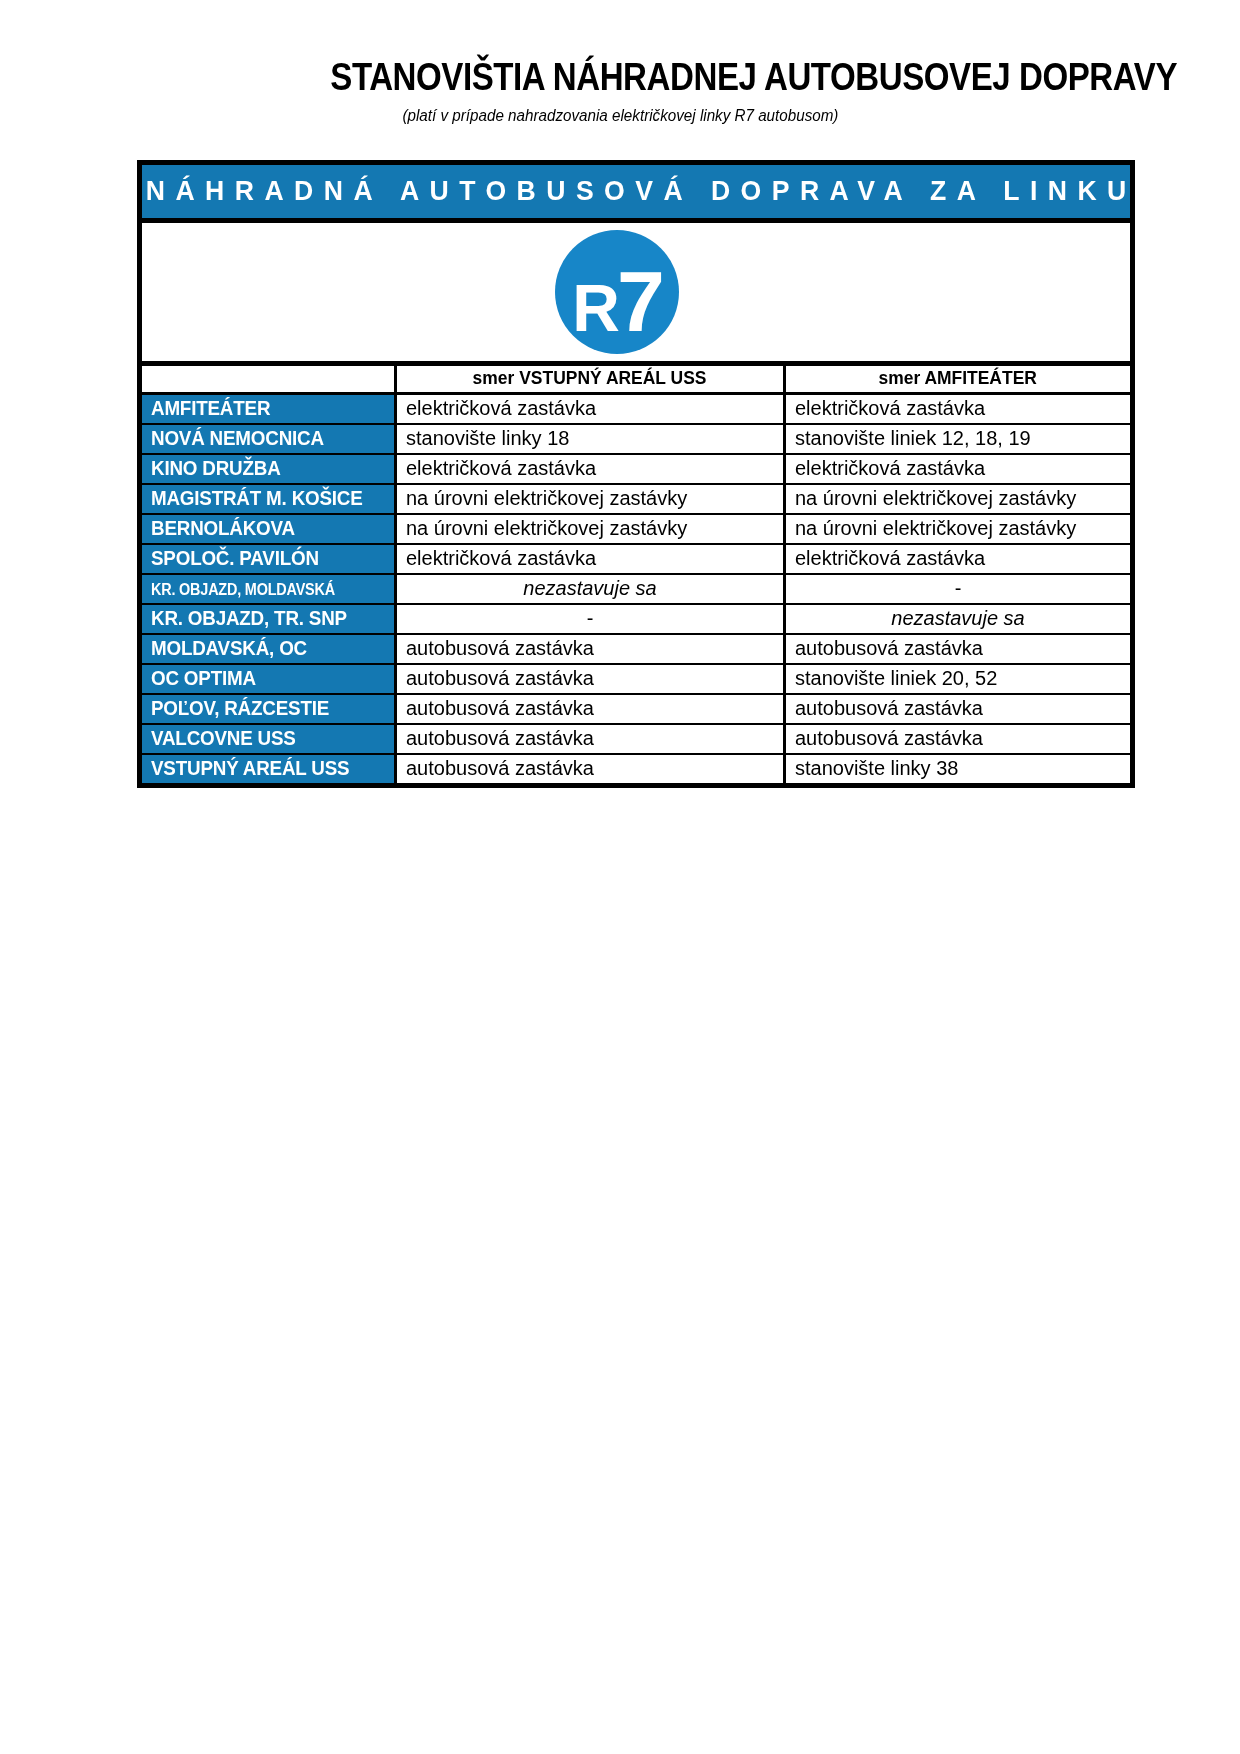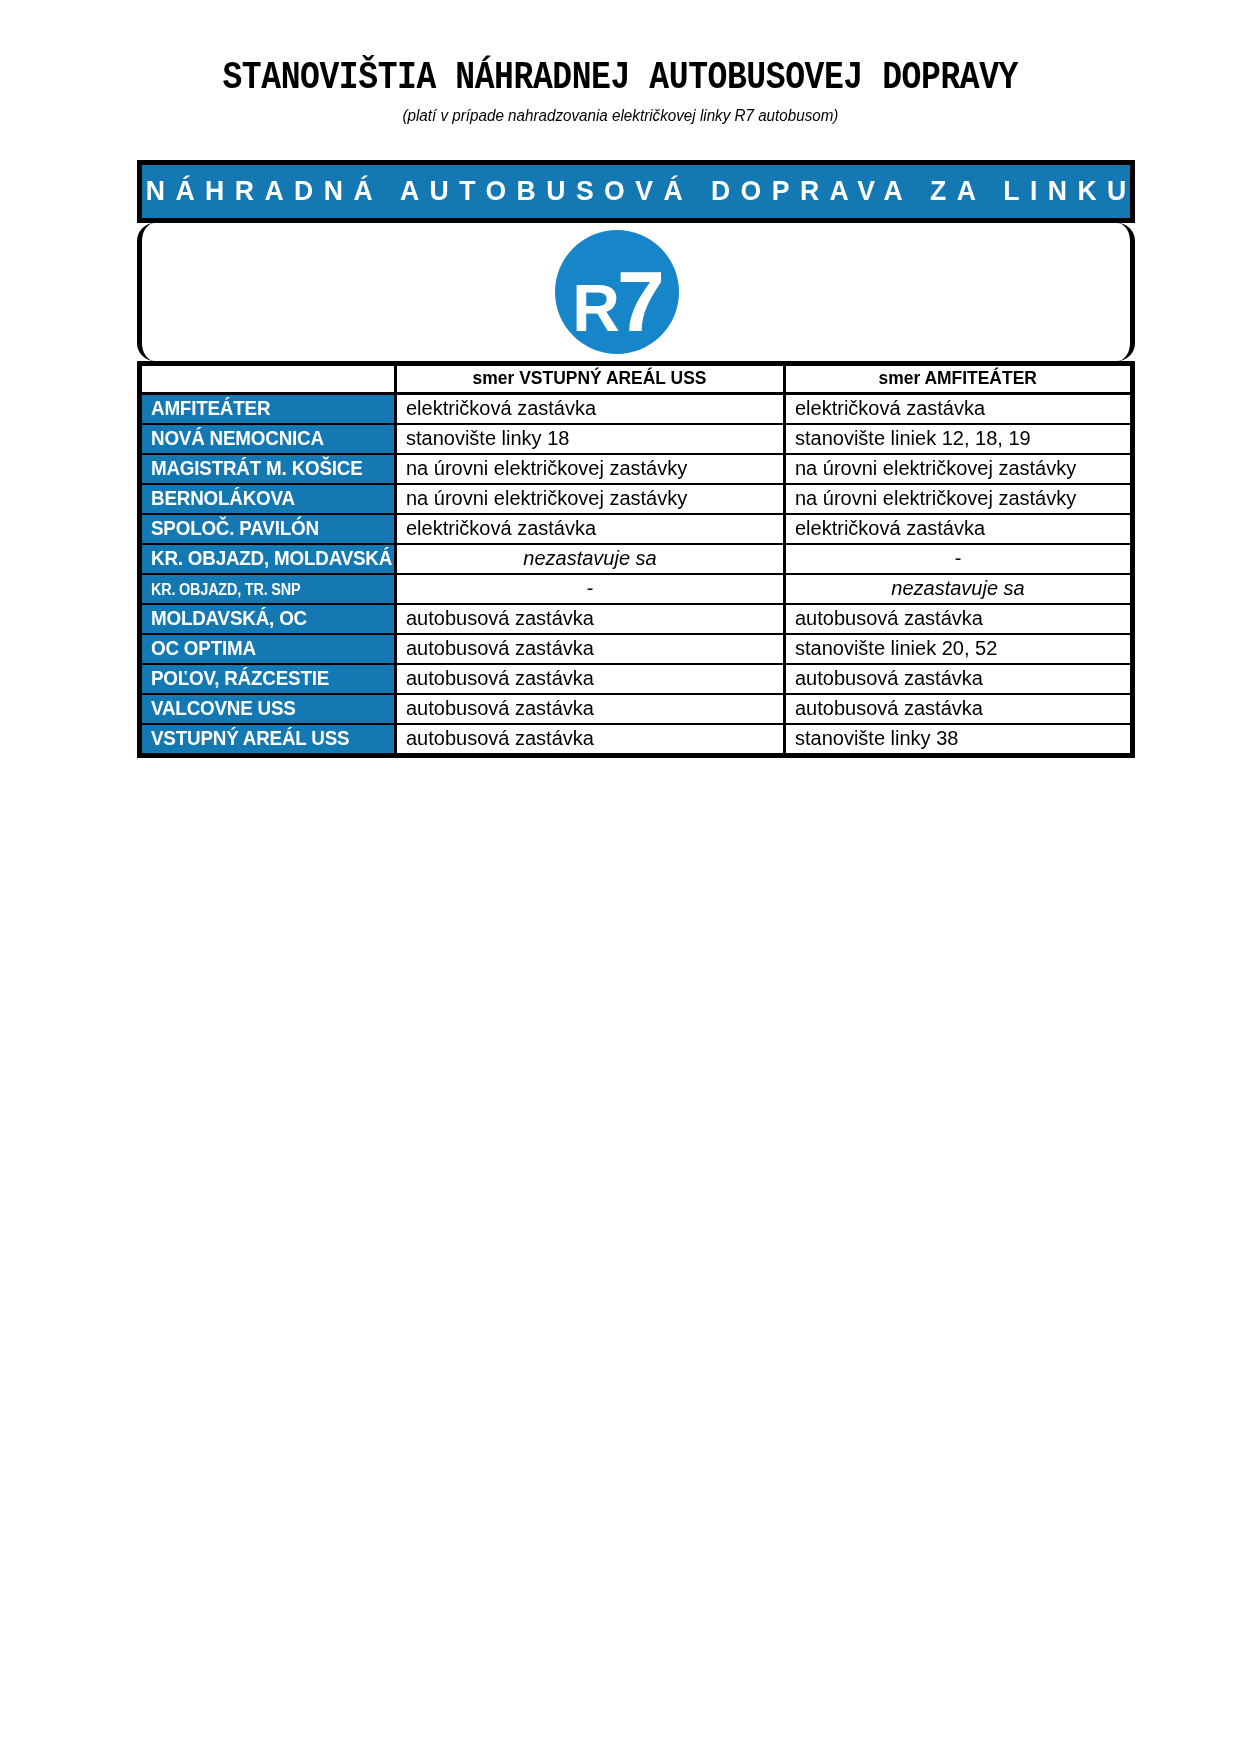--- a/index.html
+++ b/index.html
@@ -8,24 +8,23 @@
     width:1240px; height:1754px;
     background:#fff;
     font-family:"Liberation Sans", sans-serif;
     color:#000;
     box-sizing:border-box;
     padding-top:57px;
     overflow:hidden;
   }
   
   .title {
-    margin:0; text-align:center;
+    margin:0; text-align:right;
     font-size:38px; font-weight:700; line-height:1.1;
     white-space:nowrap;
-    font-family:Liberation Mono, monospace;
   }
   .title .squeeze {
     display:inline-block;
     transform:scaleX(0.87);
     transform-origin:50% 50%;
     letter-spacing:-0.5px;
   }
   .subtitle {
     margin-top:7px; text-align:center;
     font-style:italic; font-size:16px; line-height:1.3;
@@ -46,21 +45,20 @@
     color:var(--text-white); font-weight:700; font-size:28px;
     letter-spacing:11px; text-indent:11px; white-space:nowrap;
     display:inline-block; transform:scaleX(0.95); transform-origin:50% 50%;
   }
   .logo-box {
     box-sizing:border-box; height:138px;
     border-left:5px solid var(--border-black);
     border-right:5px solid var(--border-black);
     background:#fff;
     position:relative;
-    border-radius:18px;
   }
   .logo-circle {
     position:absolute; left:50%; top:50%;
     width:124px; height:124px;
     margin-left:-81px; margin-top:-62px; 
     border-radius:50%;
     background:var(--logo-blue);
   }
   .logo-text {
     position:absolute; left:50%; bottom:10px;
@@ -140,20 +138,25 @@
             <td class="station"><span class="lbl">AMFITEÁTER</span></td>
             <td class="val"><span>električková zastávka</span></td>
             <td class="val"><span>električková zastávka</span></td>
           </tr>
           <tr>
             <td class="station"><span class="lbl">NOVÁ NEMOCNICA</span></td>
             <td class="val"><span>stanovište linky 18</span></td>
             <td class="val"><span>stanovište liniek 12, 18, 19</span></td>
           </tr>
           <tr>
+            <td class="station"><span class="lbl">KINO DRUŽBA</span></td>
+            <td class="val"><span>električková zastávka</span></td>
+            <td class="val"><span>električková zastávka</span></td>
+          </tr>
+          <tr>
             <td class="station"><span class="lbl">MAGISTRÁT M. KOŠICE</span></td>
             <td class="val"><span>na úrovni električkovej zastávky</span></td>
             <td class="val"><span>na úrovni električkovej zastávky</span></td>
           </tr>
           <tr>
             <td class="station"><span class="lbl">BERNOLÁKOVA</span></td>
             <td class="val"><span>na úrovni električkovej zastávky</span></td>
             <td class="val"><span>na úrovni električkovej zastávky</span></td>
           </tr>
           <tr>

